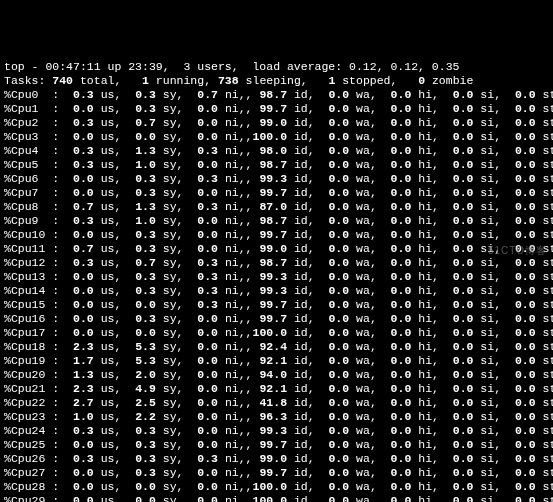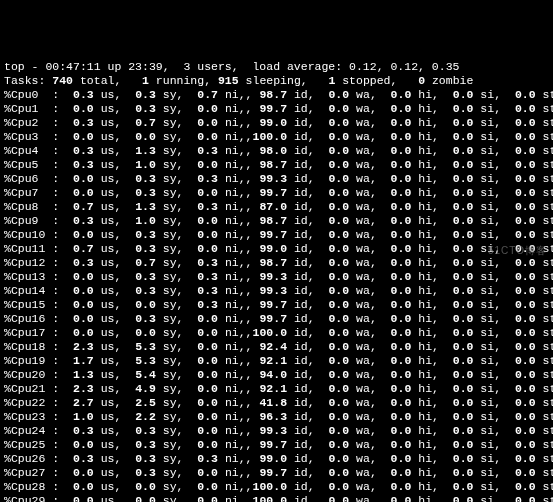--- a/index.html
+++ b/index.html
@@ -31,42 +31,42 @@
     writing-mode: horizontal-tb;
     text-shadow: 0 0 2px rgba(0,0,0,0.6);
   }
 </style>
 </head>
 <body>
 
 
 
 <div id="term">top - 00:47:11 up 23:39,  3 users,  load average: 0.12, 0.12, 0.35
-Tasks: <span class="b">740</span> total,   <span class="b">1</span> running, <span class="b">915</span> sleeping,   <span class="b">1</span> stopped,   <span class="b">0</span> zombie
+Tasks: <span class="b">740</span> total,   <span class="b">1</span> running, <span class="b">738</span> sleeping,   <span class="b">1</span> stopped,   <span class="b">0</span> zombie
 %Cpu0  :  <span class="b">0.3</span> us,  <span class="b">0.3</span> sy,  <span class="b">0.7</span> ni,,<span class="b"> 98.7</span> id,  <span class="b">0.0</span> wa,  <span class="b">0.0</span> hi,  <span class="b">0.0</span> si,  <span class="b">0.0</span> st
 %Cpu1  :  <span class="b">0.0</span> us,  <span class="b">0.3</span> sy,  <span class="b">0.0</span> ni,,<span class="b"> 99.7</span> id,  <span class="b">0.0</span> wa,  <span class="b">0.0</span> hi,  <span class="b">0.0</span> si,  <span class="b">0.0</span> st
 %Cpu2  :  <span class="b">0.3</span> us,  <span class="b">0.7</span> sy,  <span class="b">0.0</span> ni,,<span class="b"> 99.0</span> id,  <span class="b">0.0</span> wa,  <span class="b">0.0</span> hi,  <span class="b">0.0</span> si,  <span class="b">0.0</span> st
 %Cpu3  :  <span class="b">0.0</span> us,  <span class="b">0.0</span> sy,  <span class="b">0.0</span> ni,,<span class="b">100.0</span> id,  <span class="b">0.0</span> wa,  <span class="b">0.0</span> hi,  <span class="b">0.0</span> si,  <span class="b">0.0</span> st
 %Cpu4  :  <span class="b">0.3</span> us,  <span class="b">1.3</span> sy,  <span class="b">0.3</span> ni,,<span class="b"> 98.0</span> id,  <span class="b">0.0</span> wa,  <span class="b">0.0</span> hi,  <span class="b">0.0</span> si,  <span class="b">0.0</span> st
 %Cpu5  :  <span class="b">0.3</span> us,  <span class="b">1.0</span> sy,  <span class="b">0.0</span> ni,,<span class="b"> 98.7</span> id,  <span class="b">0.0</span> wa,  <span class="b">0.0</span> hi,  <span class="b">0.0</span> si,  <span class="b">0.0</span> st
 %Cpu6  :  <span class="b">0.0</span> us,  <span class="b">0.3</span> sy,  <span class="b">0.3</span> ni,,<span class="b"> 99.3</span> id,  <span class="b">0.0</span> wa,  <span class="b">0.0</span> hi,  <span class="b">0.0</span> si,  <span class="b">0.0</span> st
 %Cpu7  :  <span class="b">0.0</span> us,  <span class="b">0.3</span> sy,  <span class="b">0.0</span> ni,,<span class="b"> 99.7</span> id,  <span class="b">0.0</span> wa,  <span class="b">0.0</span> hi,  <span class="b">0.0</span> si,  <span class="b">0.0</span> st
 %Cpu8  :  <span class="b">0.7</span> us,  <span class="b">1.3</span> sy,  <span class="b">0.3</span> ni,,<span class="b"> 87.0</span> id,  <span class="b">0.0</span> wa,  <span class="b">0.0</span> hi,  <span class="b">0.0</span> si,  <span class="b">0.0</span> st
 %Cpu9  :  <span class="b">0.3</span> us,  <span class="b">1.0</span> sy,  <span class="b">0.0</span> ni,,<span class="b"> 98.7</span> id,  <span class="b">0.0</span> wa,  <span class="b">0.0</span> hi,  <span class="b">0.0</span> si,  <span class="b">0.0</span> st
 %Cpu10 :  <span class="b">0.0</span> us,  <span class="b">0.3</span> sy,  <span class="b">0.0</span> ni,,<span class="b"> 99.7</span> id,  <span class="b">0.0</span> wa,  <span class="b">0.0</span> hi,  <span class="b">0.0</span> si,  <span class="b">0.0</span> st
 %Cpu11 :  <span class="b">0.7</span> us,  <span class="b">0.3</span> sy,  <span class="b">0.0</span> ni,,<span class="b"> 99.0</span> id,  <span class="b">0.0</span> wa,  <span class="b">0.0</span> hi,  <span class="b">0.0</span> si,  <span class="b">0.0</span> st
 %Cpu12 :  <span class="b">0.3</span> us,  <span class="b">0.7</span> sy,  <span class="b">0.3</span> ni,,<span class="b"> 98.7</span> id,  <span class="b">0.0</span> wa,  <span class="b">0.0</span> hi,  <span class="b">0.0</span> si,  <span class="b">0.0</span> st
 %Cpu13 :  <span class="b">0.0</span> us,  <span class="b">0.3</span> sy,  <span class="b">0.3</span> ni,,<span class="b"> 99.3</span> id,  <span class="b">0.0</span> wa,  <span class="b">0.0</span> hi,  <span class="b">0.0</span> si,  <span class="b">0.0</span> st
 %Cpu14 :  <span class="b">0.0</span> us,  <span class="b">0.3</span> sy,  <span class="b">0.3</span> ni,,<span class="b"> 99.3</span> id,  <span class="b">0.0</span> wa,  <span class="b">0.0</span> hi,  <span class="b">0.0</span> si,  <span class="b">0.0</span> st
 %Cpu15 :  <span class="b">0.0</span> us,  <span class="b">0.0</span> sy,  <span class="b">0.3</span> ni,,<span class="b"> 99.7</span> id,  <span class="b">0.0</span> wa,  <span class="b">0.0</span> hi,  <span class="b">0.0</span> si,  <span class="b">0.0</span> st
 %Cpu16 :  <span class="b">0.0</span> us,  <span class="b">0.3</span> sy,  <span class="b">0.0</span> ni,,<span class="b"> 99.7</span> id,  <span class="b">0.0</span> wa,  <span class="b">0.0</span> hi,  <span class="b">0.0</span> si,  <span class="b">0.0</span> st
 %Cpu17 :  <span class="b">0.0</span> us,  <span class="b">0.0</span> sy,  <span class="b">0.0</span> ni,,<span class="b">100.0</span> id,  <span class="b">0.0</span> wa,  <span class="b">0.0</span> hi,  <span class="b">0.0</span> si,  <span class="b">0.0</span> st
 %Cpu18 :  <span class="b">2.3</span> us,  <span class="b">5.3</span> sy,  <span class="b">0.0</span> ni,,<span class="b"> 92.4</span> id,  <span class="b">0.0</span> wa,  <span class="b">0.0</span> hi,  <span class="b">0.0</span> si,  <span class="b">0.0</span> st
 %Cpu19 :  <span class="b">1.7</span> us,  <span class="b">5.3</span> sy,  <span class="b">0.0</span> ni,,<span class="b"> 92.1</span> id,  <span class="b">0.0</span> wa,  <span class="b">0.0</span> hi,  <span class="b">0.0</span> si,  <span class="b">0.0</span> st
-%Cpu20 :  <span class="b">1.3</span> us,  <span class="b">5.4</span> sy,  <span class="b">0.0</span> ni,,<span class="b"> 94.0</span> id,  <span class="b">0.0</span> wa,  <span class="b">0.0</span> hi,  <span class="b">0.0</span> si,  <span class="b">0.0</span> st
+%Cpu20 :  <span class="b">1.3</span> us,  <span class="b">2.0</span> sy,  <span class="b">0.0</span> ni,,<span class="b"> 94.0</span> id,  <span class="b">0.0</span> wa,  <span class="b">0.0</span> hi,  <span class="b">0.0</span> si,  <span class="b">0.0</span> st
 %Cpu21 :  <span class="b">2.3</span> us,  <span class="b">4.9</span> sy,  <span class="b">0.0</span> ni,,<span class="b"> 92.1</span> id,  <span class="b">0.0</span> wa,  <span class="b">0.0</span> hi,  <span class="b">0.0</span> si,  <span class="b">0.0</span> st
 %Cpu22 :  <span class="b">2.7</span> us,  <span class="b">2.5</span> sy,  <span class="b">0.0</span> ni,,<span class="b"> 41.8</span> id,  <span class="b">0.0</span> wa,  <span class="b">0.0</span> hi,  <span class="b">0.0</span> si,  <span class="b">0.0</span> st
 %Cpu23 :  <span class="b">1.0</span> us,  <span class="b">2.2</span> sy,  <span class="b">0.0</span> ni,,<span class="b"> 96.3</span> id,  <span class="b">0.0</span> wa,  <span class="b">0.0</span> hi,  <span class="b">0.0</span> si,  <span class="b">0.0</span> st
 %Cpu24 :  <span class="b">0.3</span> us,  <span class="b">0.3</span> sy,  <span class="b">0.0</span> ni,,<span class="b"> 99.3</span> id,  <span class="b">0.0</span> wa,  <span class="b">0.0</span> hi,  <span class="b">0.0</span> si,  <span class="b">0.0</span> st
 %Cpu25 :  <span class="b">0.0</span> us,  <span class="b">0.3</span> sy,  <span class="b">0.0</span> ni,,<span class="b"> 99.7</span> id,  <span class="b">0.0</span> wa,  <span class="b">0.0</span> hi,  <span class="b">0.0</span> si,  <span class="b">0.0</span> st
 %Cpu26 :  <span class="b">0.3</span> us,  <span class="b">0.3</span> sy,  <span class="b">0.3</span> ni,,<span class="b"> 99.0</span> id,  <span class="b">0.0</span> wa,  <span class="b">0.0</span> hi,  <span class="b">0.0</span> si,  <span class="b">0.0</span> st
 %Cpu27 :  <span class="b">0.0</span> us,  <span class="b">0.3</span> sy,  <span class="b">0.0</span> ni,,<span class="b"> 99.7</span> id,  <span class="b">0.0</span> wa,  <span class="b">0.0</span> hi,  <span class="b">0.0</span> si,  <span class="b">0.0</span> st
 %Cpu28 :  <span class="b">0.0</span> us,  <span class="b">0.0</span> sy,  <span class="b">0.0</span> ni,,<span class="b">100.0</span> id,  <span class="b">0.0</span> wa,  <span class="b">0.0</span> hi,  <span class="b">0.0</span> si,  <span class="b">0.0</span> st
 %Cpu29 :  <span class="b">0.0</span> us,  <span class="b">0.0</span> sy,  <span class="b">0.0</span> ni,,<span class="b">100.0</span> id,  <span class="b">0.0</span> wa,  <span class="b">0.0</span> hi,  <span class="b">0.0</span> si,  <span class="b">0.0</span> st
 %Cpu30 :   us,   sy,   ni,, id,   wa,   hi,   si,   st

